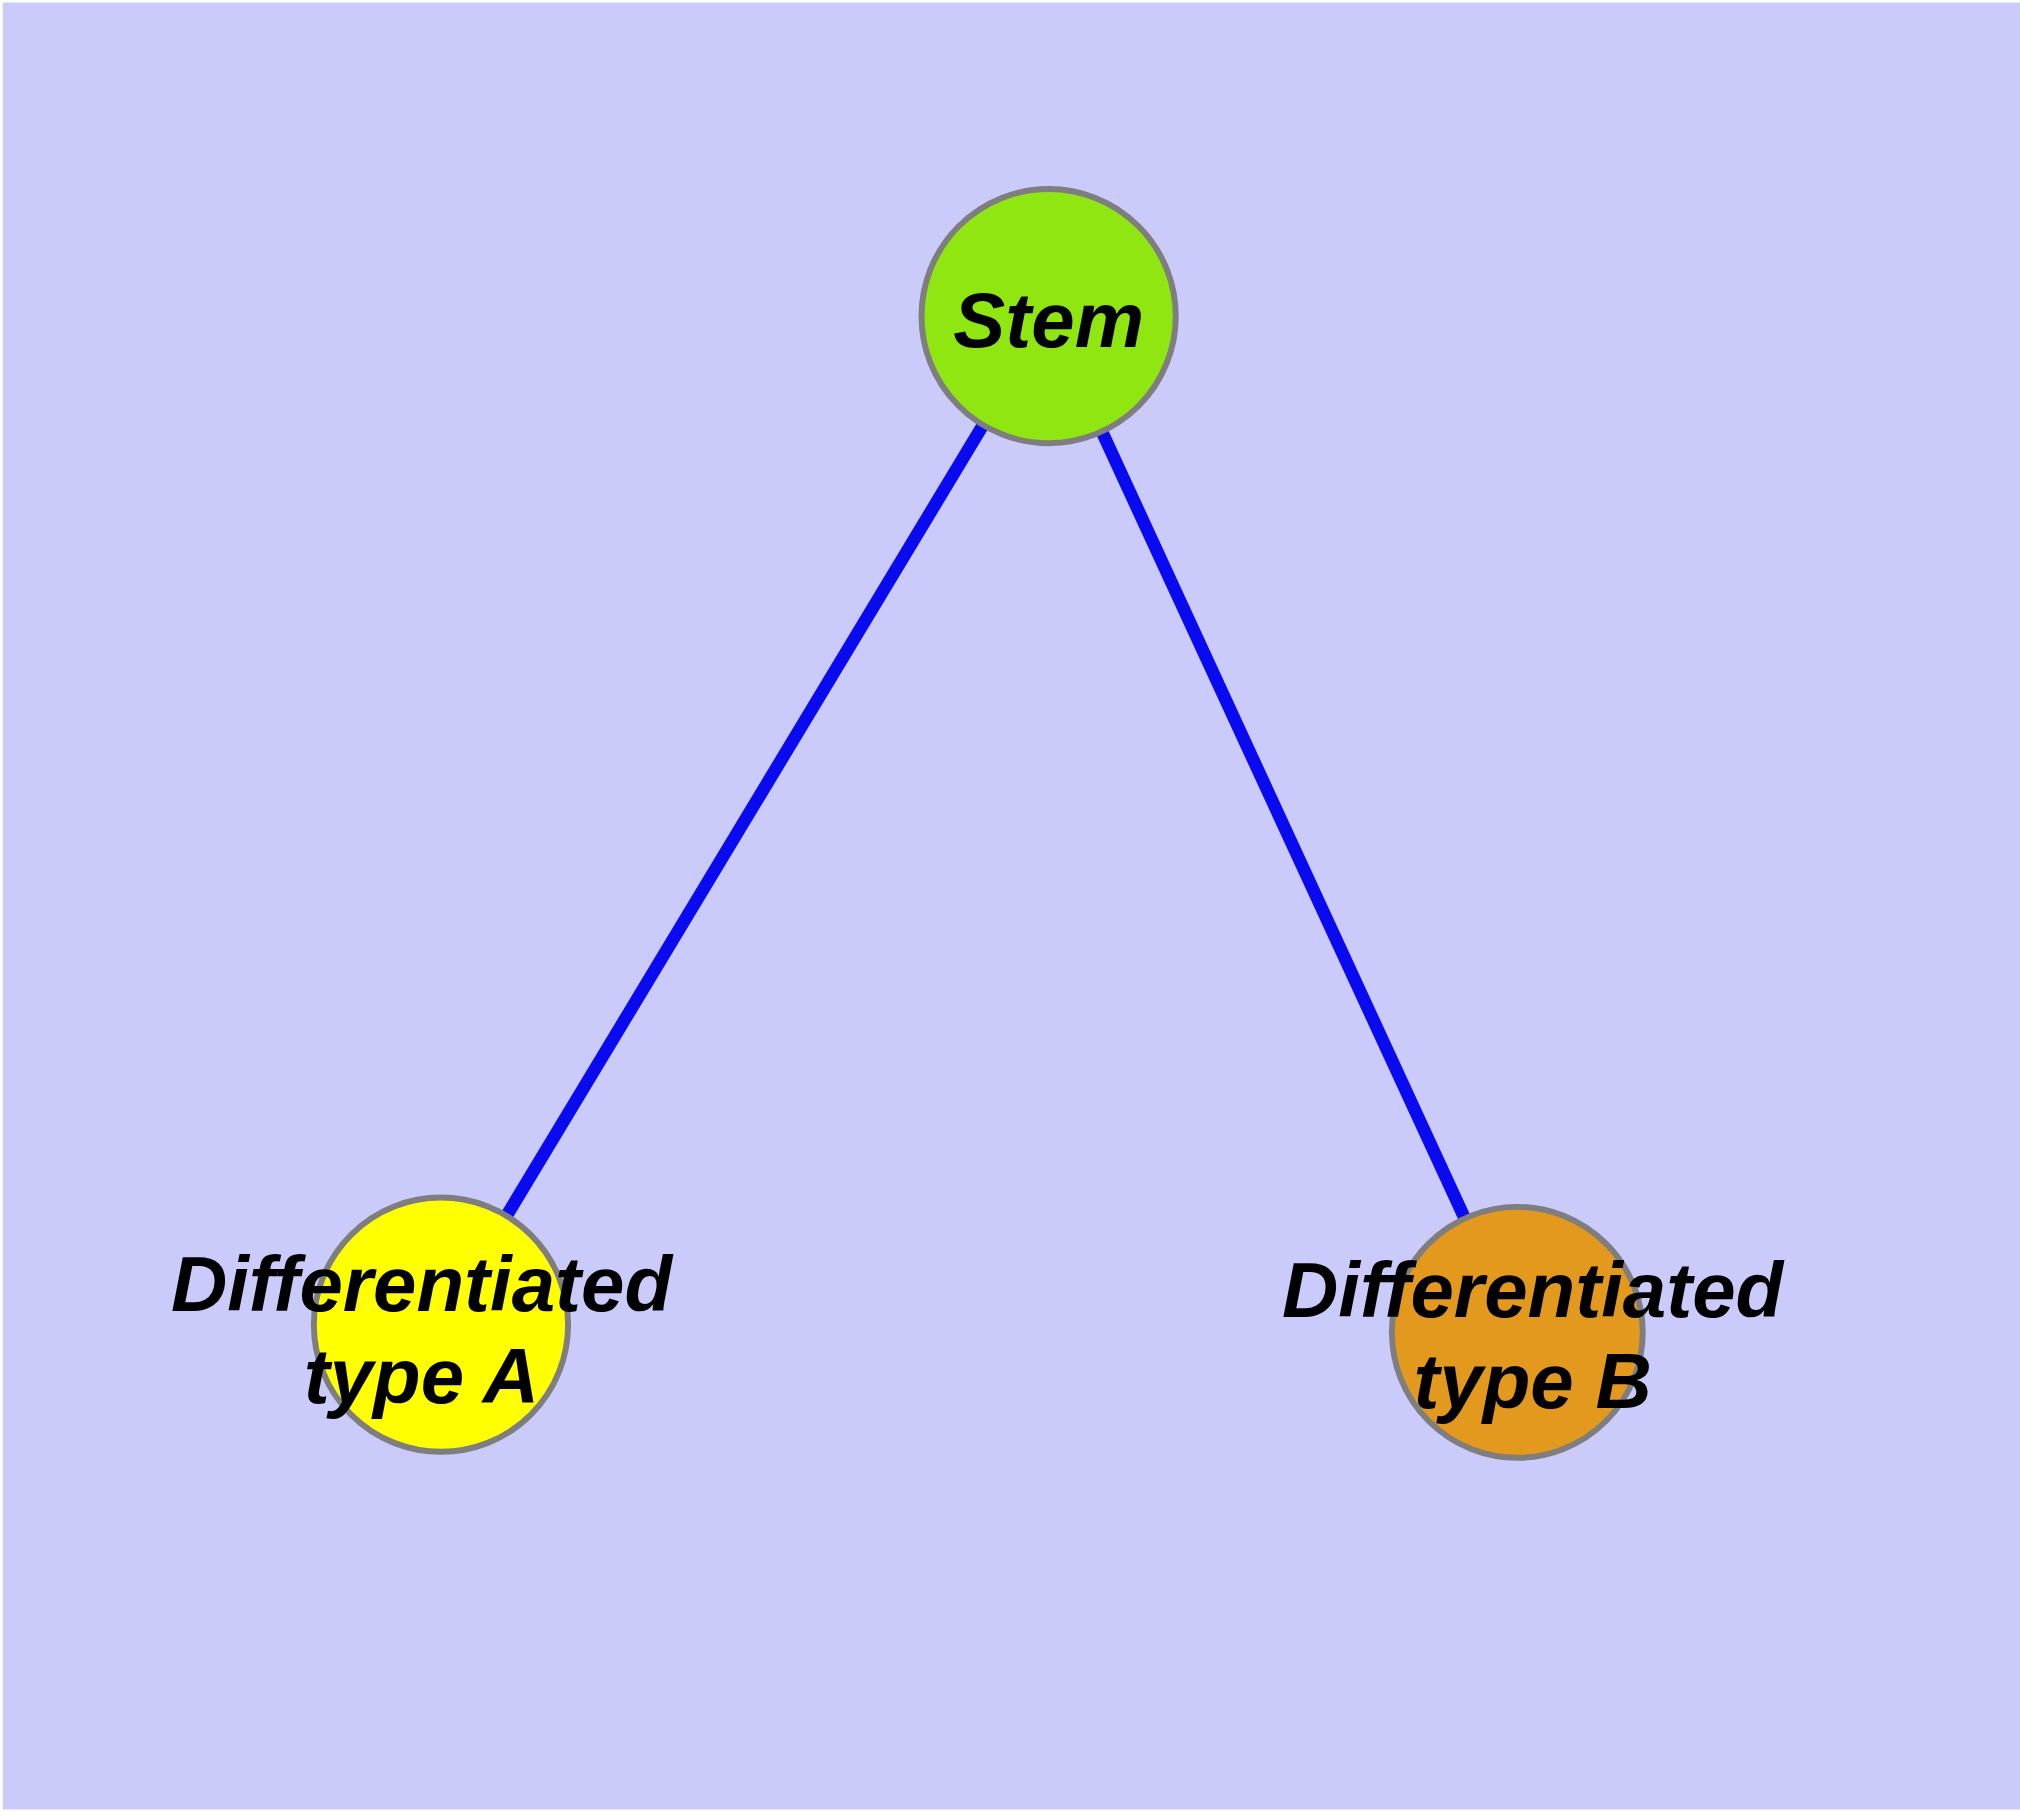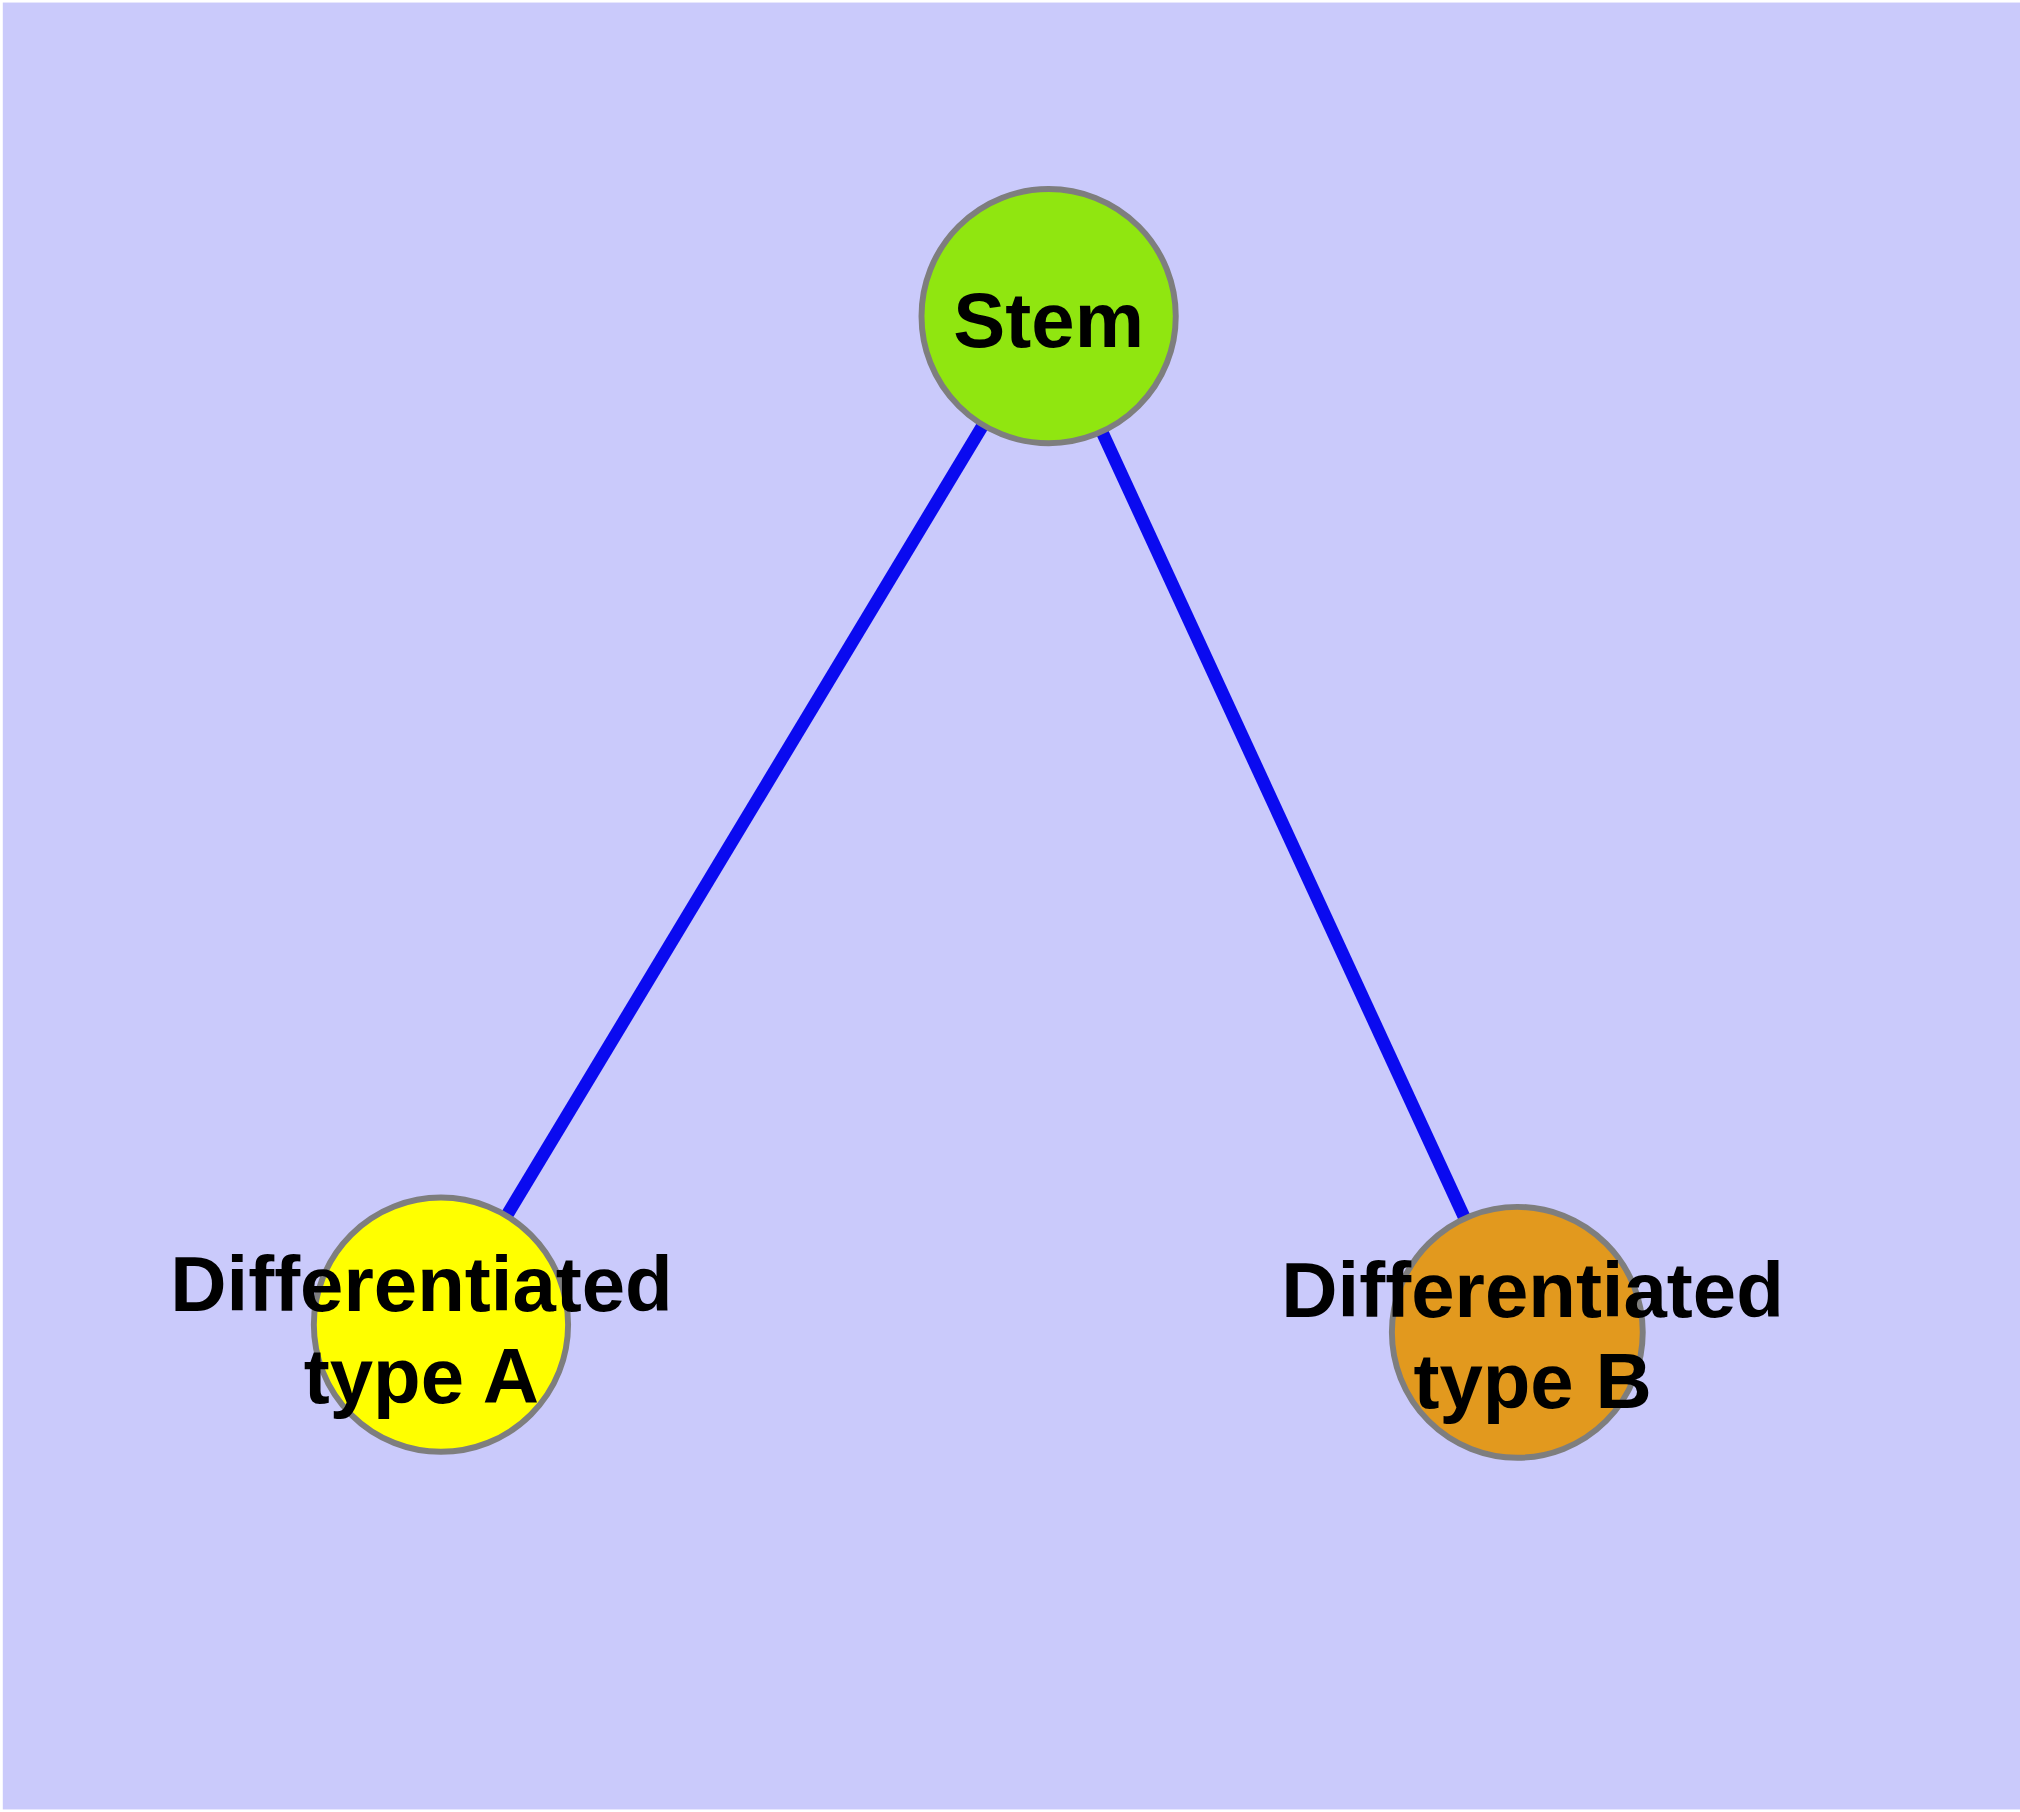--- a/index.html
+++ b/index.html
@@ -8,20 +8,21 @@
     background: #ffffff;
     width: 2021px;
     height: 1812px;
     overflow: hidden;
     font-family: "Liberation Sans", sans-serif;
   }
   #figure-wrap {
     position: relative;
     width: 2021px;
     height: 1716px;
+    font-style: italic;
   }
   svg {
     display: block;
   }
   .node-label-line {
     font-family: "Liberation Sans", "DejaVu Sans", sans-serif;
     font-weight: bold;
   }
 </style>
 </head>

